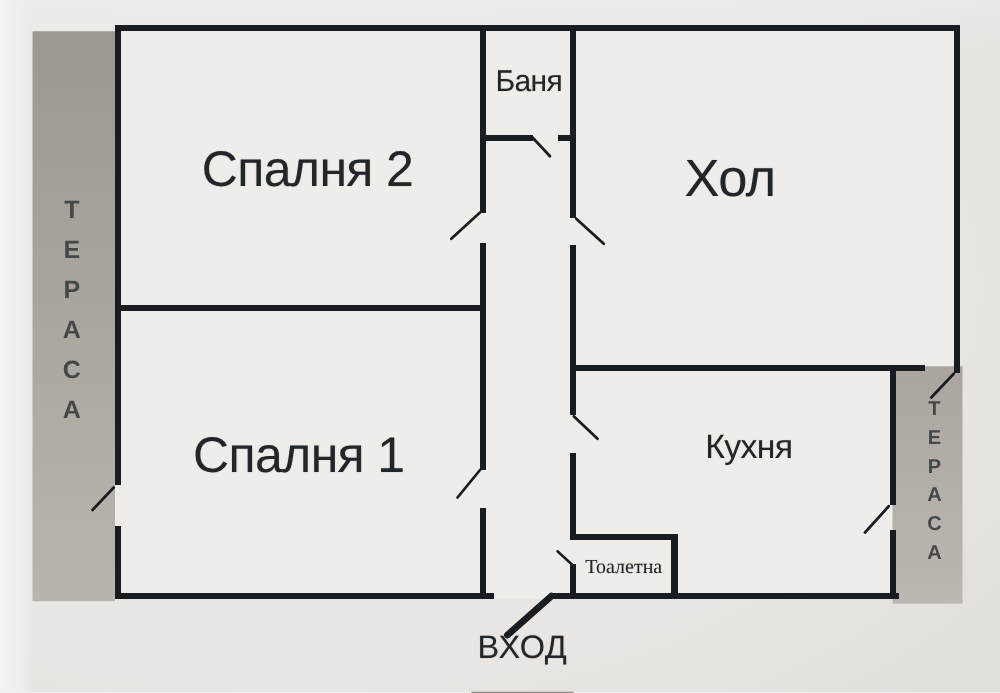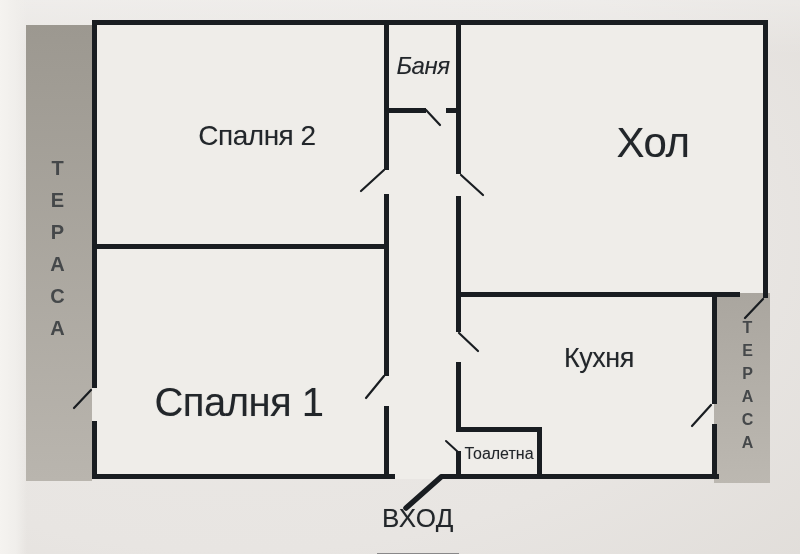--- a/index.html
+++ b/index.html
@@ -24,26 +24,26 @@
     background:linear-gradient(90deg,#f5f3f0 0%, #f0eeeb 60%, rgba(240,238,235,0) 100%);
   }
 
   .plan-svg{position:absolute;left:0;top:0;width:800px;height:554px;display:block;}
 
   .room-label{
     position:absolute;transform:translate(-50%,-50%);
     color:var(--color-text);white-space:nowrap;letter-spacing:-0.5px;
     text-shadow:0 0 1px rgba(40,44,48,.25);
   }
-  .label-bedroom2{left:257px;top:136px;font-size:28px;}
-  .label-living  {left:653px;top:143px;font-size:42px;}
-  .label-bath    {left:423px;top:66px; font-size:24px;font-style:italic;}
-  .label-bedroom1{left:239px;top:365px;font-size:40px;margin-top:37px;}
+  .label-bedroom2{left:246px;top:136px;font-size:40px;}
+  .label-living  {left:584px;top:143px;font-size:42px;}
+  .label-bath    {left:423px;top:66px; font-size:24px;}
+  .label-bedroom1{left:239px;top:365px;font-size:40px;}
   .label-kitchen {left:599px;top:358px;font-size:27px;}
-  .label-toilet  {left:499px;top:454px;font-size:16px;letter-spacing:0;}
+  .label-toilet  {left:499px;top:454px;font-size:16px;letter-spacing:0;font-family:Liberation Serif, serif;}
   .label-entrance{
     left:418px;top:529px;font-size:26px;letter-spacing:0.5px;
     border-bottom:2.5px solid #2a2d30;padding:0 5px 20px 5px;
   }
   .terrace-label{
     position:absolute;transform:translate(-50%,-50%);
     writing-mode:vertical-rl;text-orientation:upright;
     color:var(--color-terrace_text);font-weight:700;white-space:nowrap;
   }
   .terrace-label-left {left:57px; top:253px;font-size:20px;letter-spacing:10px;}

